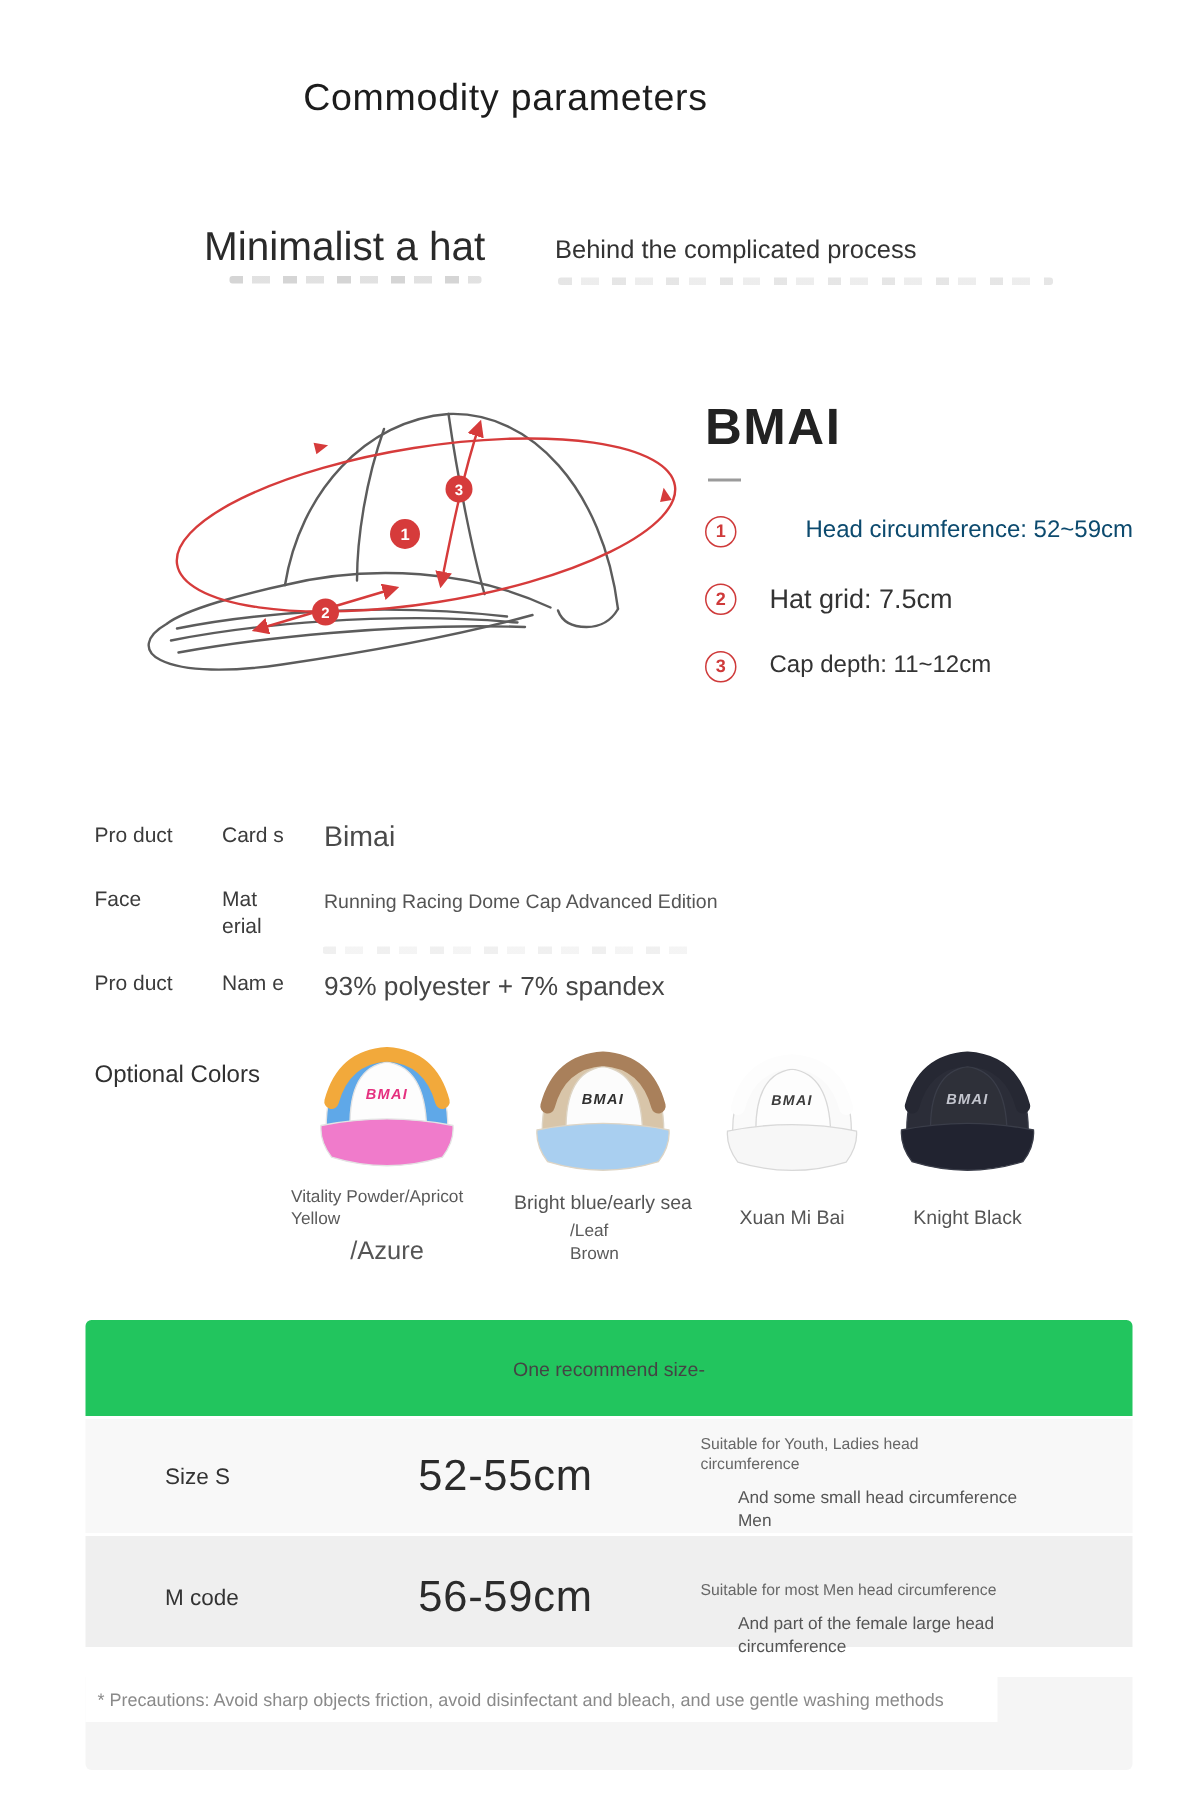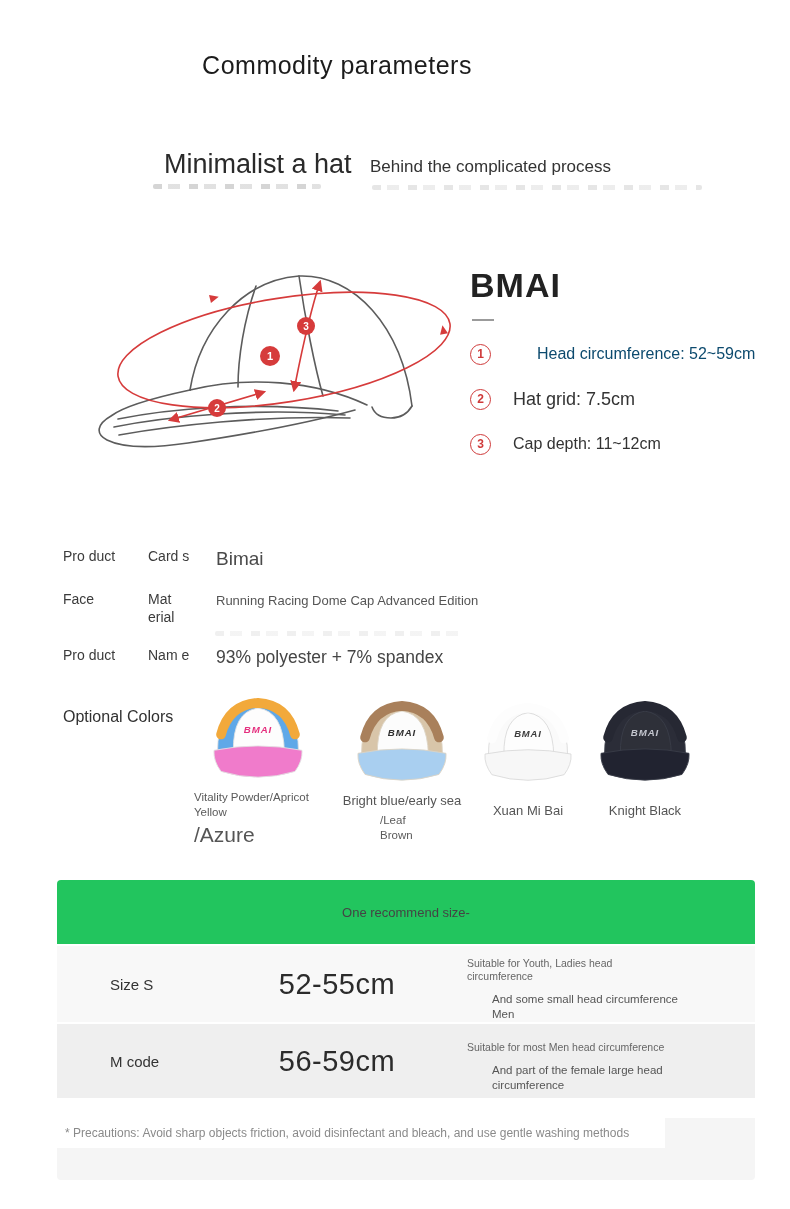--- a/index.html
+++ b/index.html
@@ -2,21 +2,21 @@
 <html><head>
 <meta charset="utf-8">
 <style>
   * { margin:0; padding:0; box-sizing:border-box; }
   body { background:#fff; font-family:"Liberation Sans", sans-serif; }
   .page { position:relative; width:790px; height:1209px; background:#ffffff; overflow:hidden; color:#2b2b2b; }
 
   
   .main-title { position:absolute; top:50px; left:152px; width:370px; text-align:center;
                 font-size:25px; line-height:31px; font-weight:400; color:#1c1c1c; letter-spacing:.5px; }
-  .sub-left  { position:absolute; top:149px; left:164px; font-size:27px; color:#2a2a2a; }
+  .sub-left  { position:absolute; top:149px; left:136px; font-size:27px; color:#2a2a2a; }
   .sub-right { position:absolute; top:157px; left:370px; font-size:17px; color:#333; }
   .ghost { position:absolute; height:5px; border-radius:2px; opacity:.5;
            background:repeating-linear-gradient(90deg,#ababab 0 9px,transparent 9px 15px,#c4c4c4 15px 27px,transparent 27px 36px); }
   .ghost-a { top:184px; left:153px; width:168px; }
   .ghost-b { top:185px; left:372px; width:330px; opacity:.3; }
   .ghost-c { top:631px; left:215px; width:245px; opacity:.18; }
 
   
   .diagram { position:absolute; top:238px; left:92px; }
   .size-info { position:absolute; top:266px; left:470px; width:300px; }
@@ -40,35 +40,35 @@
 
   
   .colors-label { position:absolute; top:708px; left:63px; font-size:16px; color:#313131; }
   .hat-fig { position:absolute; width:128px; text-align:center; }
   .fig-0 { top:694px; left:194px; }
   .fig-1 { top:697px; left:338px; }
   .fig-2 { top:699px; left:464px; }
   .fig-3 { top:697px; left:581px; }
   .cap-line1 { font-size:11.5px; color:#5a5a5a; line-height:1.3; text-align:left; margin-top:4px; }
   .cap-line1.center { text-align:center; font-size:13px; color:#555; }
-  .cap-azure { font-size:21px; color:#555; margin-top:3px; text-align:left; }
+  .cap-azure { font-size:17px; color:#555; margin-top:3px; text-align:center; }
   .cap-leaf { font-size:11.5px; color:#5a5a5a; line-height:1.35; width:46px; margin:3px 0 0 42px; text-align:left; }
   .cap-solo { font-size:13px; color:#555; margin-top:14px; text-align:center; }
 
   
   .rec { position:absolute; top:880px; left:57px; width:698px; }
   .rec-head { height:64px; background:#22c55e; border-radius:4px 4px 0 0; display:flex; align-items:center; justify-content:center;
               font-size:13px; color:#444; margin-bottom:2px; }
   .rec-row { display:grid; grid-template-columns:150px 260px auto; margin-bottom:2px; }
   .row-s { height:76px; background:#f8f8f8; }
   .row-m { height:74px; background:#efefef; }
   .rc-size { font-size:15px; color:#333; padding-left:53px; align-self:center; }
   .rc-range { font-size:29px; font-weight:500; color:#2b2b2b; align-self:center; justify-self:center; letter-spacing:.5px; }
   .rc-notes { padding-top:11px; padding-right:20px; }
-  .row-m .rc-notes { padding-top:17px; }
+  .row-m .rc-notes { padding-top:30px; }
   .note1 { font-size:10.5px; color:#666; line-height:1.25; max-width:210px; }
   .row-m .note1 { max-width:260px; }
   .note2 { font-size:11.5px; color:#555; line-height:1.3; margin-top:9px; margin-left:25px; max-width:190px; }
   .rec-foot { height:62px; background:#f5f5f5; border-radius:0 0 4px 4px; }
   .prec-strip { width:608px; height:30px; background:#ffffff; margin-top:20px;
                 display:flex; align-items:center; padding-left:8px; font-size:12px; color:#8a8a8a; }
 </style>
 </head>
 <body>
 

